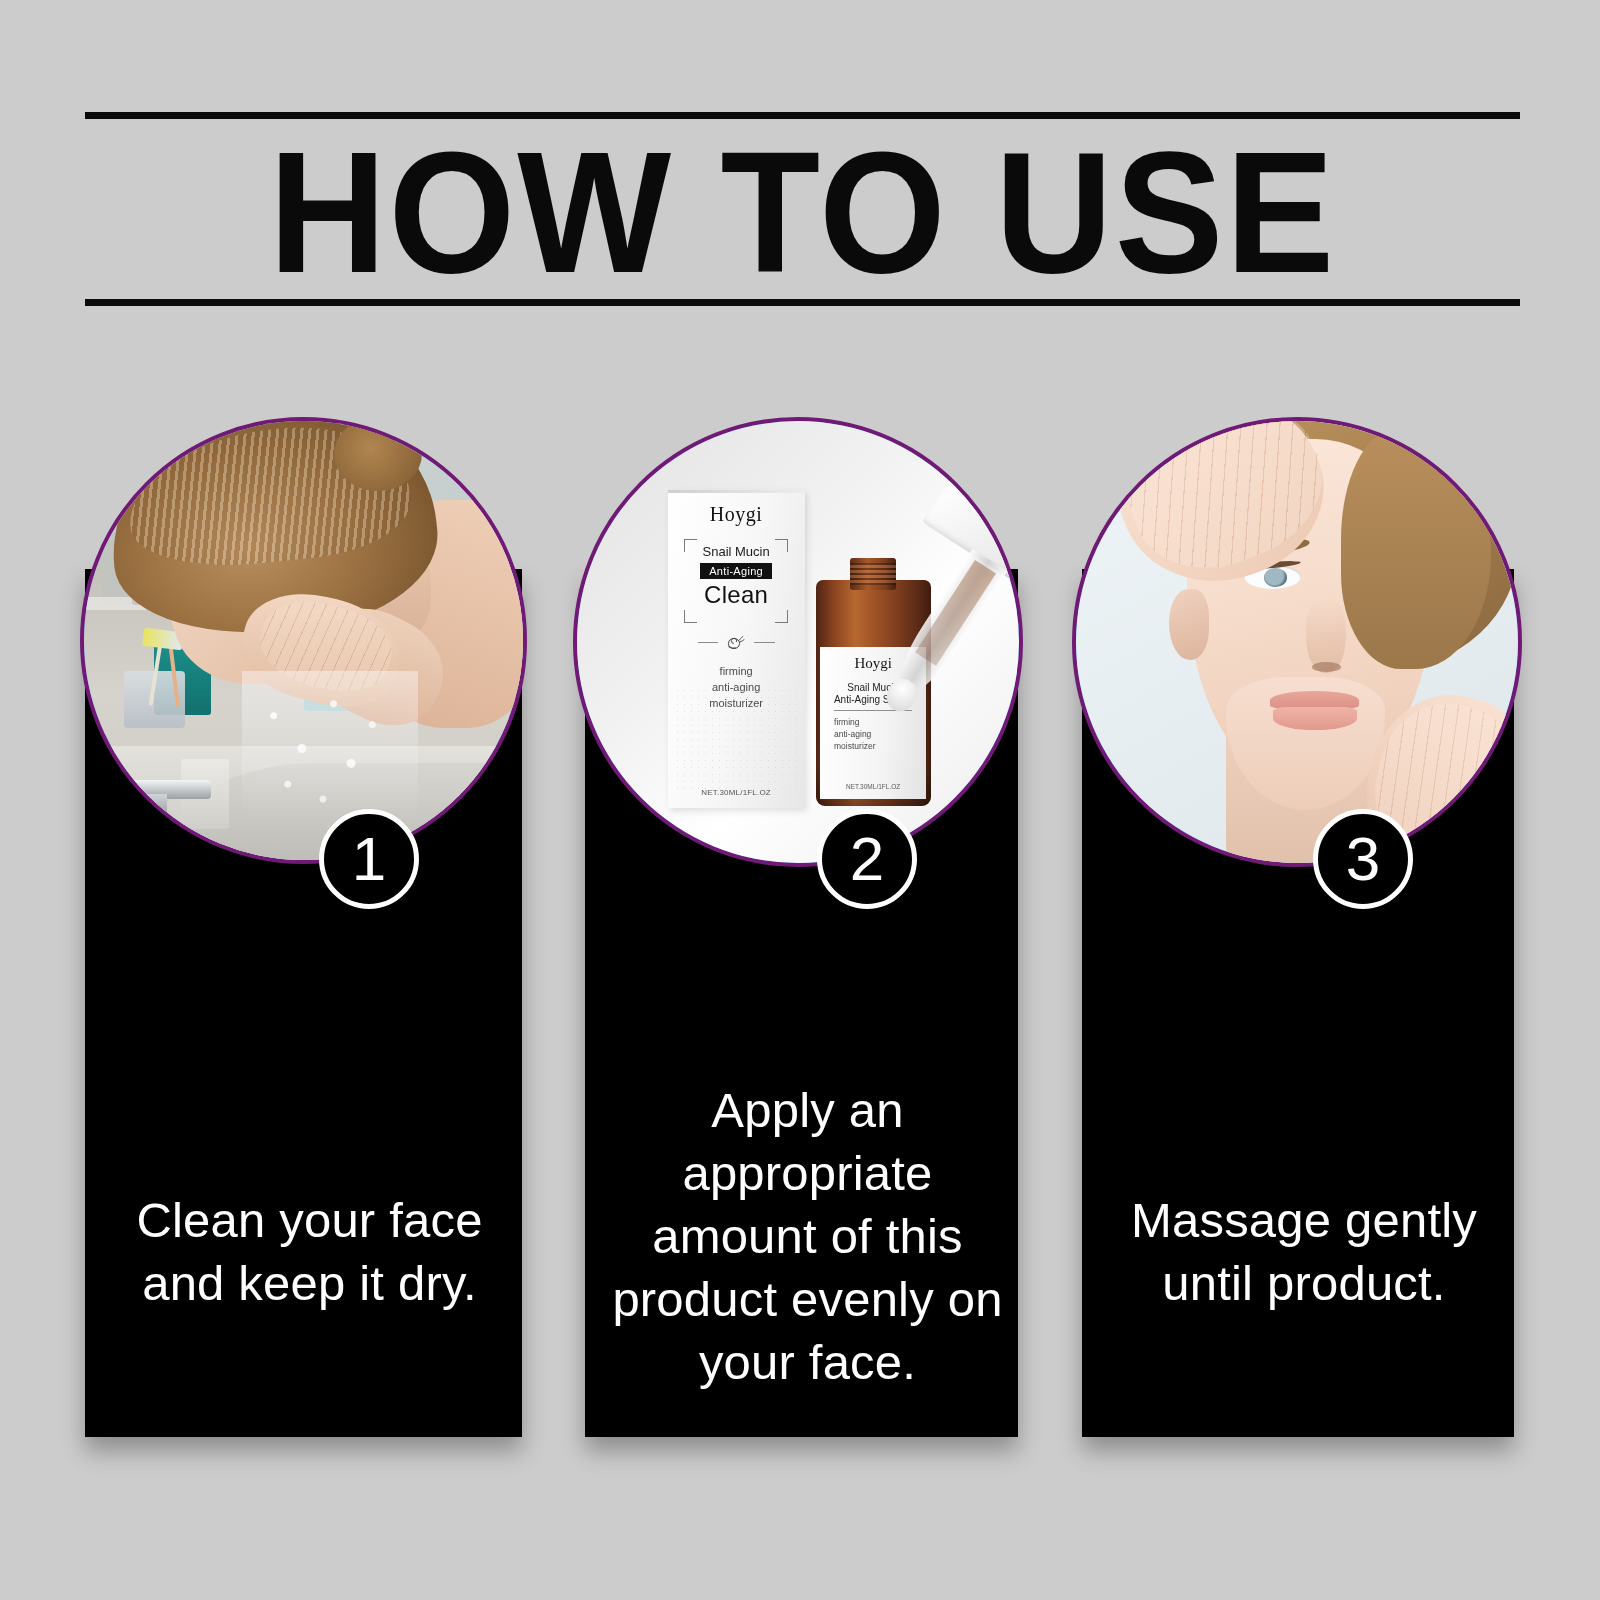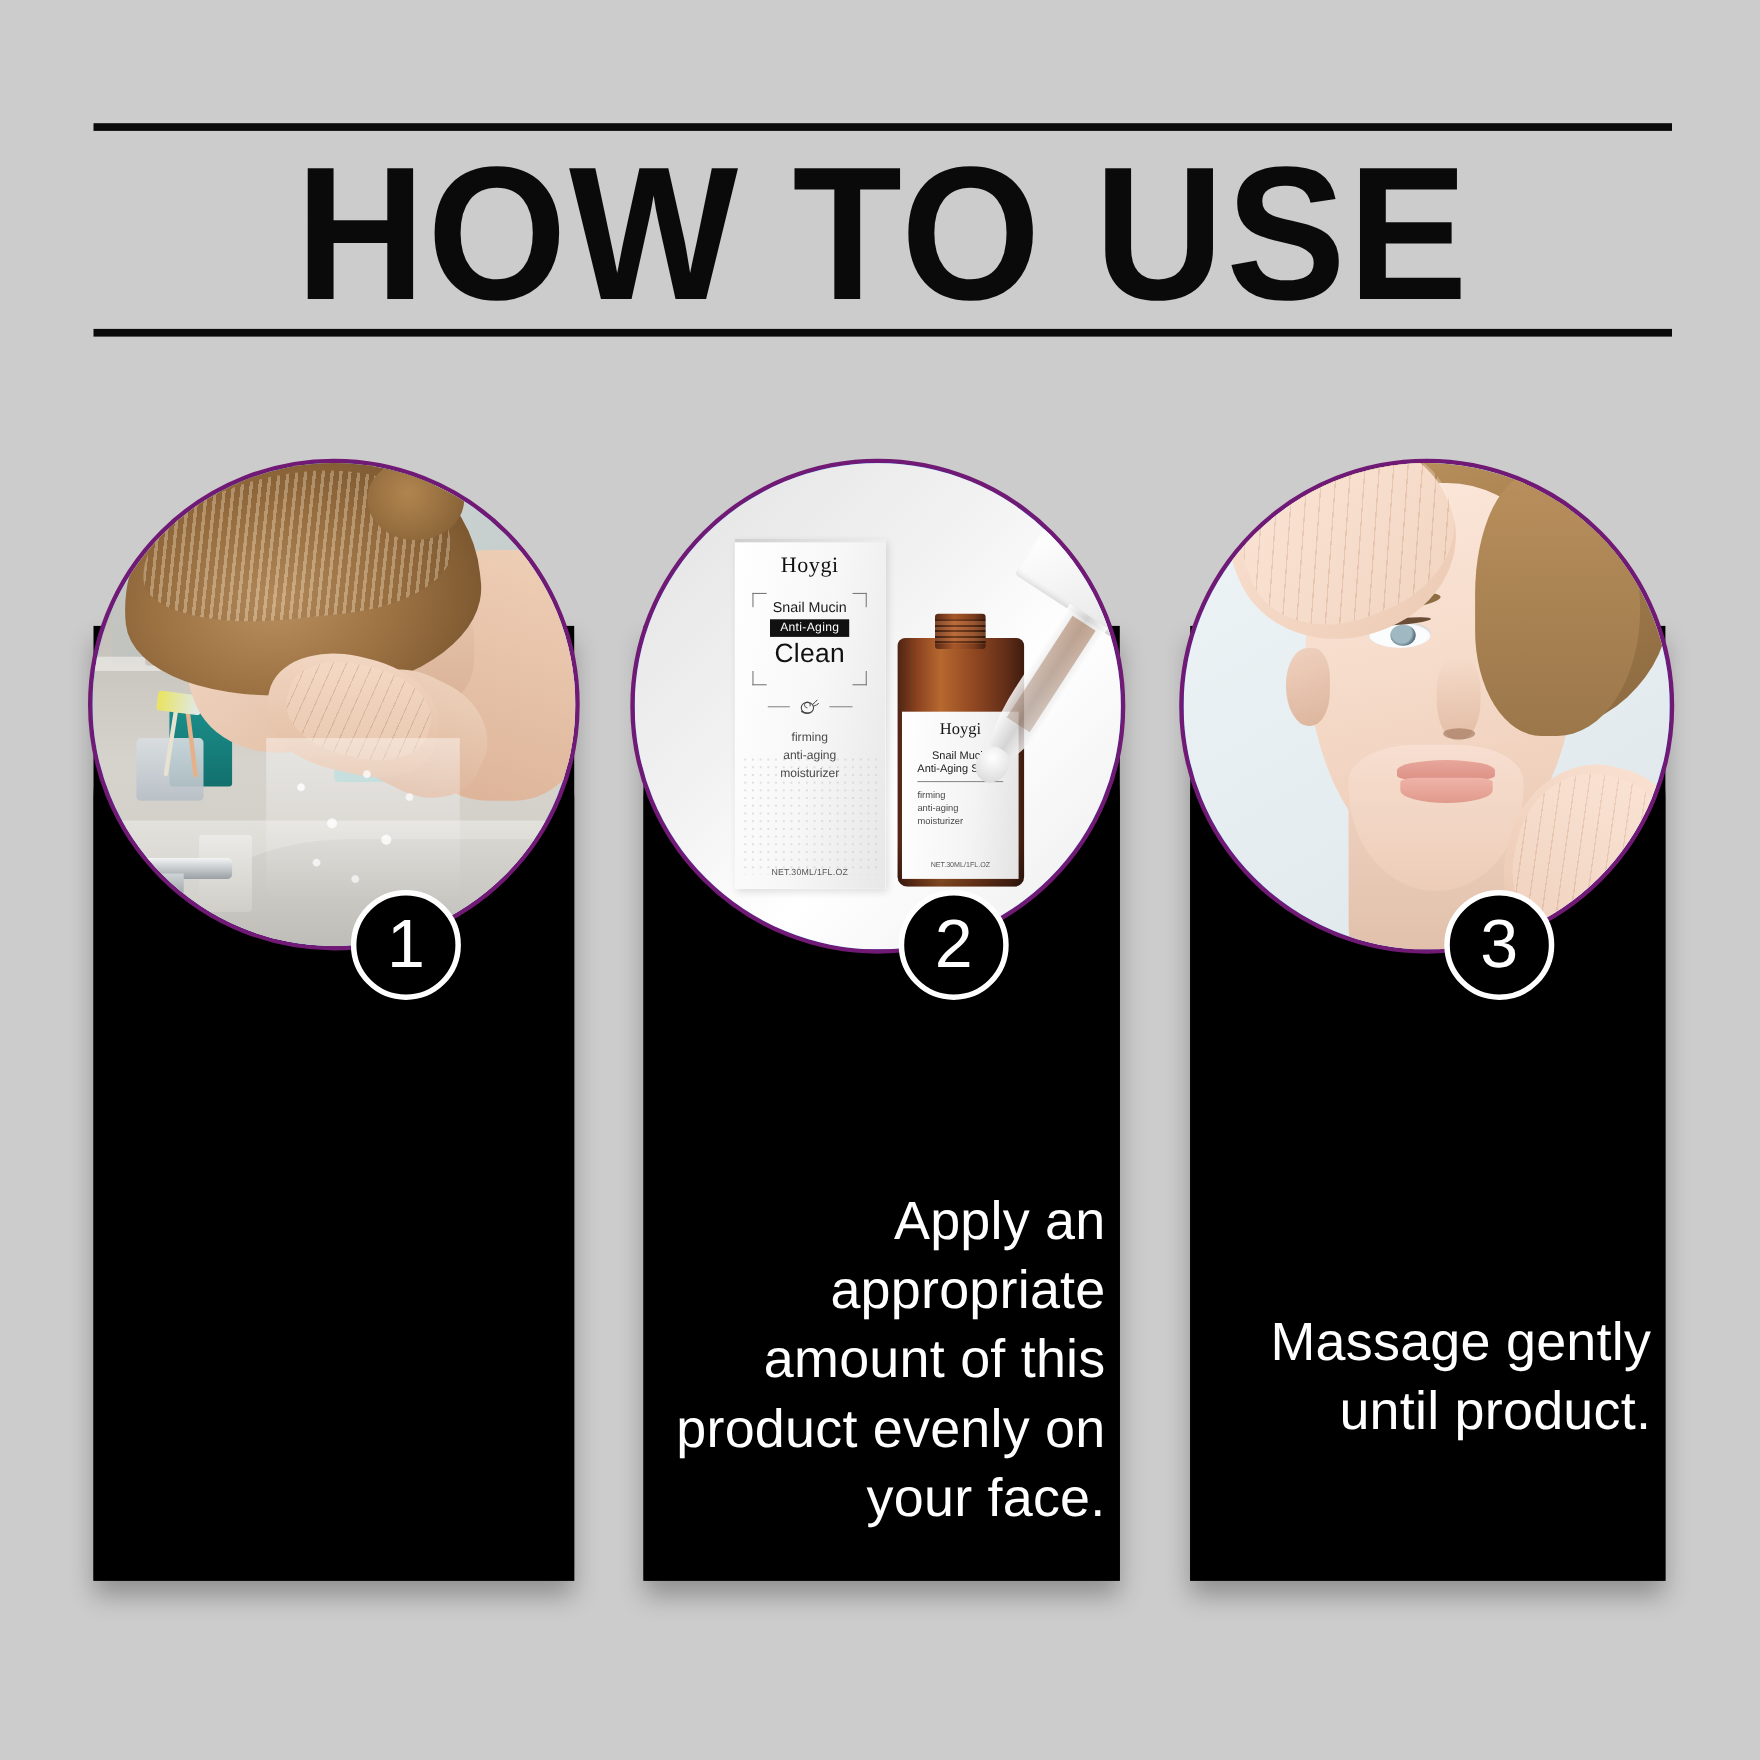--- a/index.html
+++ b/index.html
@@ -88,23 +88,23 @@
     font-weight:400;
     z-index:6;
   }
   #badge-1{ left:234px; top:240px;}
   #badge-2{ left:232px; top:240px;}
   #badge-3{ left:231px; top:240px;}
 
   
   .caption{
     position:absolute;
-    left:12px;right:13px;
+    left:12px;right:0;
     color:#ffffff;
-    text-align:right;
+    text-align:center;
     font-size:49px;
     line-height:63px;
     font-weight:300;
     letter-spacing:0.2px;
   }
   #cap-1{ top:620px; }
   #cap-2{ top:510px; }
   #cap-3{ top:620px; }
 
   
@@ -347,20 +347,21 @@
         <div class="ph1-bun"></div>
         <div class="ph1-hand2"></div>
         <div class="ph1-hand"></div>
         <div class="ph1-fing"></div>
         <div class="ph1-water"></div>
       </div>
     </div>
 
     <div class="badge" id="badge-1">1</div>
 
+    <div class="caption" id="cap-1">Clean your face and keep it dry.</div>
   </div>
 
   <div class="card" id="card-2">
     <div class="panel"></div>
 
     <div class="photo-circle" id="photo-2">
       <div class="photo-inner">
         <div class="ph2-bg"></div>
 
         <div class="box">

